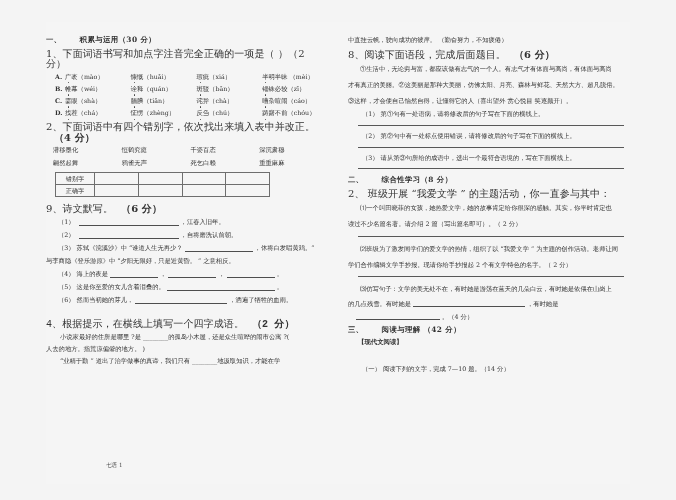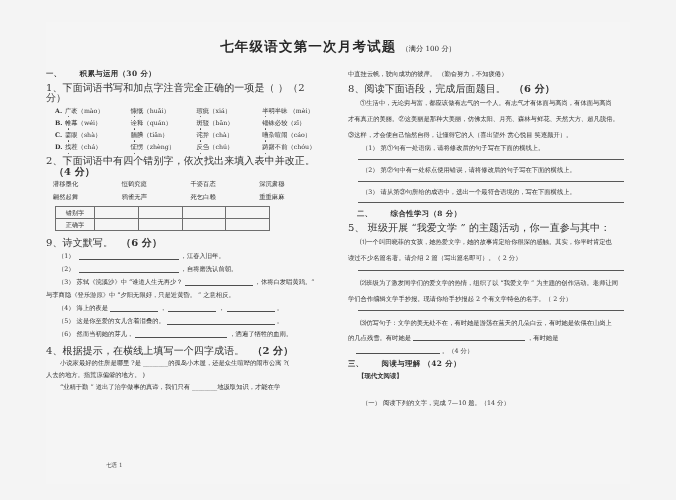--- a/index.html
+++ b/index.html
@@ -140,23 +140,20 @@
     font-size:5.6px;
     color:#3a3a3a;
   }
 </style>
 </head>
 <body>
 
 <div class="page">
 <div class="sheet">
 
-  <div class="title">
-    <span>七年级语文第一次月考试题</span><span class="score">（满分 100 分）</span>
-  </div>
 
   <div class="cols">
 
     <div class="col left">
 
       <div class="sec-head">
         <span>一、</span><span class="gap"></span><span>积累与运用（30 分）</span>
       </div>
 
       <div class="q">1、下面词语书写和加点字注音完全正确的一项是（          ）（2 分）</div>
@@ -273,21 +270,21 @@
         <span>。</span>
       </div>
 
       <div class="sub">
         <span class="tag">（6）</span>
         <span>然而当初她的芽儿，</span>
         <span class="blank" style="width:92px;"></span>
         <span>，洒遍了牺牲的血雨。</span>
       </div>
 
-      <div class="q" style="margin-top:8px;">
+      <div class="q" style="margin-top:16px;font-family:Liberation Mono, monospace;">
         <span>4、根据提示，在横线上填写一个四字成语。</span><span class="pts">（2 分）</span>
       </div>
 
       <div class="sub2">小说家最好的住所是哪里  ?是 ________的孤岛小木屋，还是众生喧哗的闹市公寓    ?(</div>
       <div class="cont">人去的地方。指荒凉偏僻的地方。    )</div>
       <div class="sub2">“业精于勤 ” 道出了治学做事的真谛，我们只有 ________地汲取知识，才能在学</div>
 
     </div>
 
     <div class="col right">
@@ -304,25 +301,25 @@
 
       <div class="sub2">（1）    第①句有一处语病，请将修改后的句子写在下面的横线上。</div>
       <div class="ansline"></div>
 
       <div class="sub2">（2）    第②句中有一处标点使用错误，请将修改后的句子写在下面的横线上。</div>
       <div class="ansline"></div>
 
       <div class="sub2">（3）    请从第③句所给的成语中，选出一个最符合语境的，写在下面横线上。</div>
       <div class="ansline"></div>
 
-      <div class="sec-head" style="margin-top:6px;margin-left:9px;">
+      <div class="sec-head" style="margin-top:6px;">
         <span>二、</span><span class="gap"></span><span>综合性学习（8 分）</span>
       </div>
 
-      <div class="q">5、 班级开展 “我爱文学 ” 的主题活动，你一直参与其中：</div>
+      <div class="q">2、 班级开展 “我爱文学 ” 的主题活动，你一直参与其中：</div>
 
       <div class="para">⑴一个叫田晓菲的女孩，她热爱文学，她的故事肯定给你很深的感触。其实，你平时肯定也</div>
       <div class="para" style="text-indent:0;">读过不少名篇名著。请介绍    2 篇（写出篇名即可）。（    2 分）</div>
       <div class="ansline"></div>
 
       <div class="para">⑵班级为了激发同学们的爱文学的热情，组织了以          “我爱文学 ” 为主题的创作活动。老师让同</div>
       <div class="para" style="text-indent:0;">学们合作编辑文学手抄报。现请你给手抄报起      2 个有文学特色的名字。（    2 分）</div>
       <div class="ansline"></div>
 
       <div class="para">⑶仿写句子：文学的美无处不在，有时她是游荡在蓝天的几朵白云，有时她是依偎在山岗上</div>

